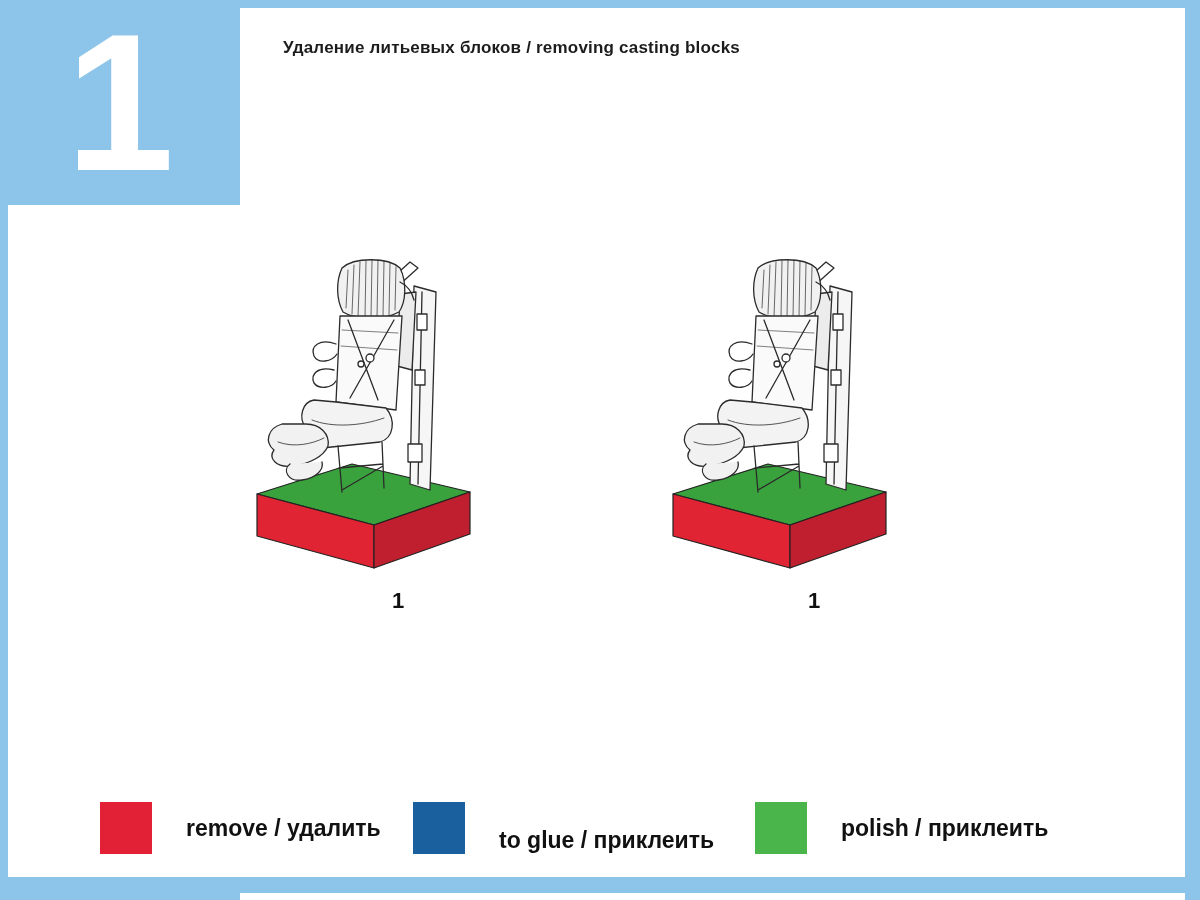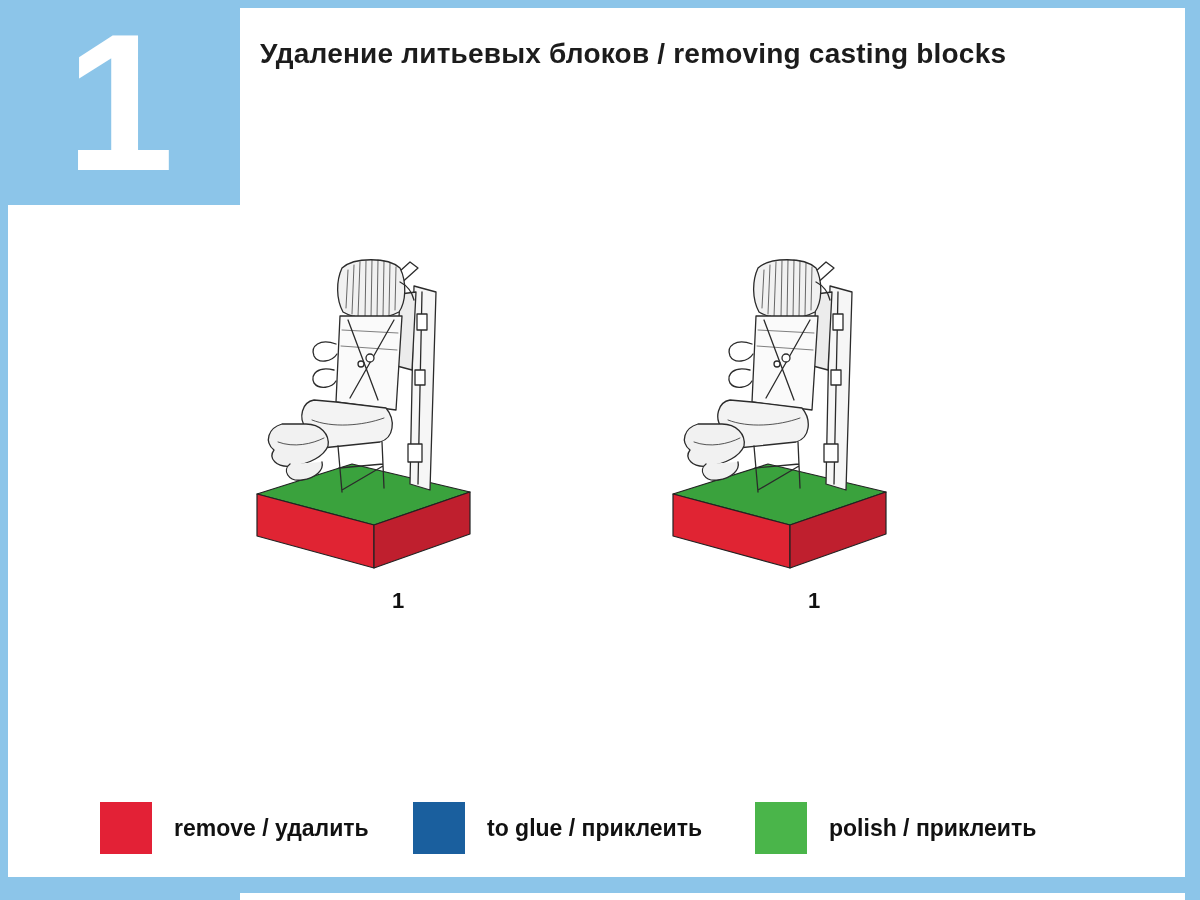--- a/index.html
+++ b/index.html
@@ -12,37 +12,37 @@
 
   .step-box {
     position:absolute; left:0; top:0; width:240px; height:205px;
     background:#8cc5e9; display:flex; align-items:center; justify-content:center;
   }
   .step-number {
     color:#ffffff; font-size:195px; font-weight:bold; line-height:205px;
   }
 
   .page-title {
-    position:absolute; left:260px; top:38px;
-    font-size:28px; font-weight:bold; color:#1c1c1c; letter-spacing:0.2px;
+    position:absolute; left:283px; top:38px;
+    font-size:17px; font-weight:bold; color:#1c1c1c; letter-spacing:0.2px;
   }
 
   .figure { position:absolute; top:252px; width:240px; }
   .figure-1 { left:242px; }
   .figure-2 { left:658px; }
   .fig-art { width:240px; height:330px; }
   .fig-art svg { width:240px; height:330px; display:block; }
   .fig-label { margin-top:6px; padding-left:150px; font-size:22px; font-weight:bold; color:#111; }
 
   .legend-item { position:absolute; top:802px; display:flex; align-items:center; }
   .legend-item-1 { left:100px; }
-  .legend-item-2 { left:413px; }
+  .legend-item-2 { left:413px;align-items:flex-end; }
   .legend-item-3 { left:755px; }
   .swatch { width:52px; height:52px; flex:0 0 52px; }
-  .legend-label { margin-left:22px; font-size:23px; font-weight:bold; color:#111; white-space:nowrap; }
+  .legend-label { margin-left:34px; font-size:23px; font-weight:bold; color:#111; white-space:nowrap; }
 
   .next-page-strip { position:absolute; left:240px; right:15px; bottom:0; height:7px; background:#ffffff; }
 </style>
 </head>
 <body>
 
 <div class="canvas" style="background-color: rgb(140, 197, 233);">
 
   <div class="page"></div>
 

